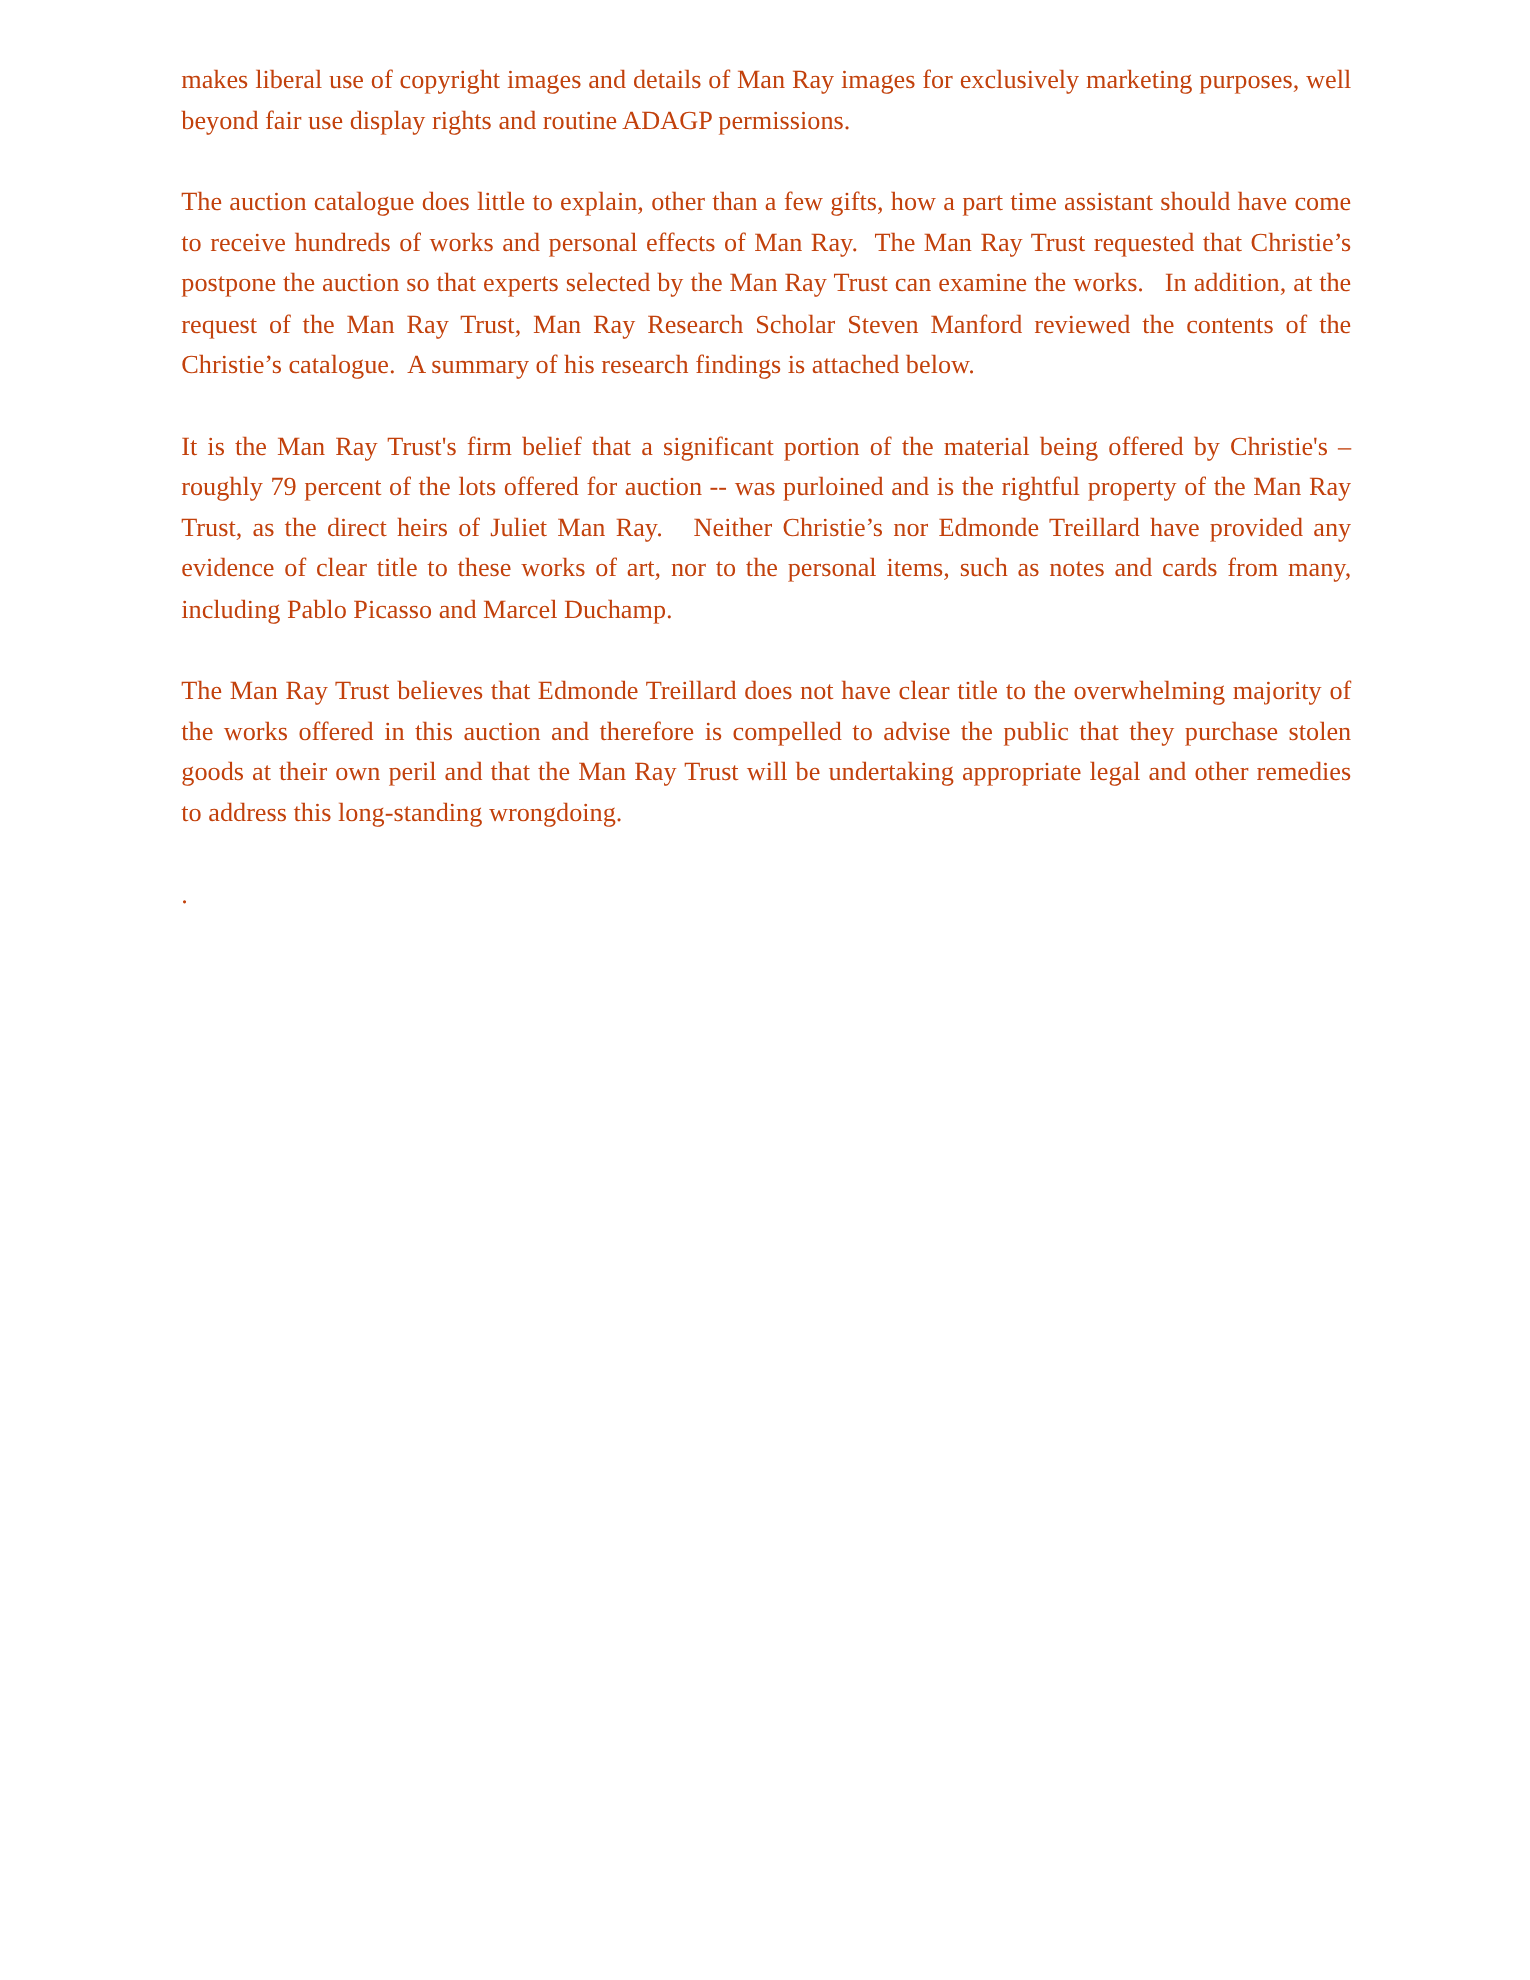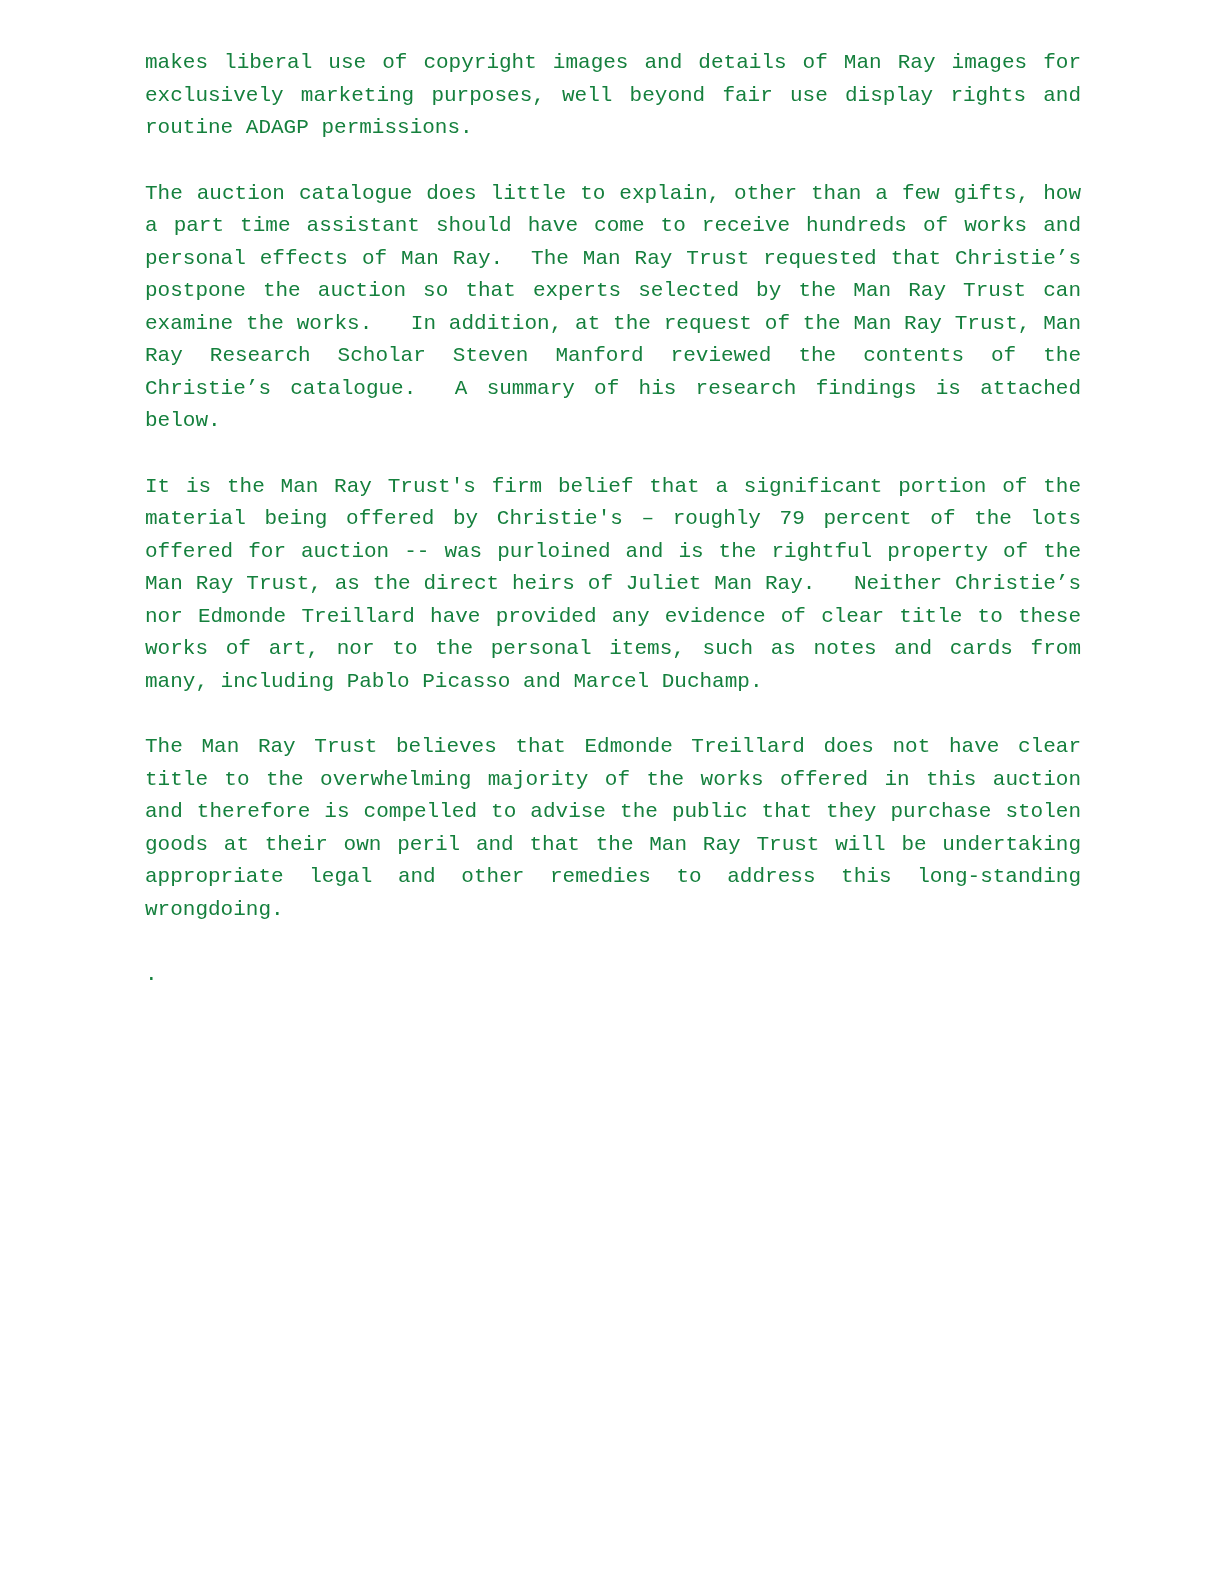--- a/index.html
+++ b/index.html
@@ -13,24 +13,24 @@
     height: 1584px;
     background: #ffffff;
     overflow: hidden;
     box-sizing: border-box;
   }
   .content {
     position: absolute;
     left: 145px;
     top: 47px;
     width: 936px;
-    font-family: Liberation Mono, monospace;
+    font-family: Liberation Serif, serif;
     font-size: 21px;
     line-height: 32.5px;
-    color: #15803d;
+    color: #c2410c;
     text-align: justify;
     text-justify: inter-word;
   }
   .para {
     margin: 0 0 33px 0;
     white-space: pre-wrap;
   }
   .para:last-child {
     margin-bottom: 0;
   }

